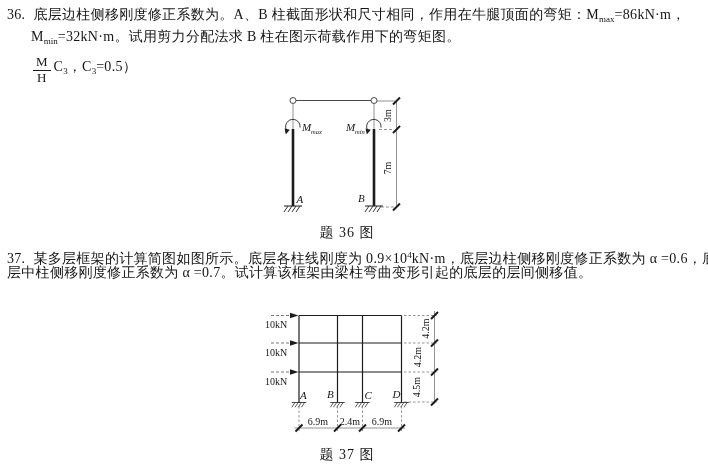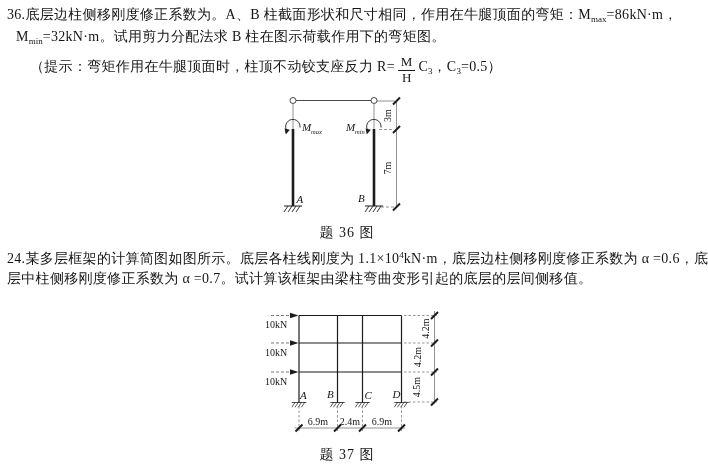--- a/index.html
+++ b/index.html
@@ -2,44 +2,44 @@
 <html><head>
 <meta charset="utf-8">
 <style>
   html,body{margin:0;padding:0}
   body{
     width:708px;height:467px;overflow:hidden;position:relative;
     background:#ffffff;color:#161616;
     font-family:"Liberation Serif","DejaVu Serif",serif;
   }
   .tline{position:absolute;font-size:14px;letter-spacing:0.3px;white-space:nowrap;line-height:1.25}
-  .qnum{display:inline-block;margin-right:0}
+  .qnum{display:inline-block;margin-right:8px}
   .sb{font-size:9px;vertical-align:-3px;letter-spacing:0}
   .sp{font-size:9px;vertical-align:5px;letter-spacing:0}
   .frac{display:inline-block;vertical-align:-11px;text-align:center;margin:0 3px;font-size:13px;line-height:1.15;letter-spacing:0}
   .frac .num{display:block;border-bottom:1.2px solid #1c1c1c;padding:0 3px}
   .frac .den{display:block}
   .fig{position:absolute}
   svg text{fill:#161616}
   .st{font-size:10px}
   .it{font-style:italic;font-size:11px}
   .msub{font-size:6.5px;font-style:italic}
   .cap{font-size:14px;letter-spacing:1px}
 </style>
 </head>
 <body>
 
 <div class="tline" style="left:7px;top:6px">
   <span class="qnum">36.</span><span>底层边柱侧移刚度修正系数为。A、B 柱截面形状和尺寸相同，作用在牛腿顶面的弯矩：M</span><span class="sb">max</span><span>=86kN·m，</span>
 </div>
-<div class="tline" style="left:16px;top:28px">
+<div class="tline" style="left:31px;top:28px">
   <span>M</span><span class="sb">min</span><span>=32kN·m。试用剪力分配法求 B 柱在图示荷载作用下的弯矩图。</span>
 </div>
 <div class="tline" style="left:30px;top:55px">
-  <span>（提示：弯矩作用在牛腿顶面时，柱顶不动铰支座反力 R=</span><span class="frac"><span class="num">M</span><span class="den">H</span></span><span>C</span><span class="sb">3</span><span>，C</span><span class="sb">3</span><span>=0.5）</span>
+  <span class="frac"><span class="num">M</span><span class="den">H</span></span><span>C</span><span class="sb">3</span><span>，C</span><span class="sb">3</span><span>=0.5）</span>
 </div>
 
 <svg class="fig" style="left:248px;top:88px" width="224" height="158" viewBox="248 88 224 158">
   <defs>
     <g id="fsup">
       <line x1="-9" y1="0" x2="9" y2="0" stroke="#1c1c1c" stroke-width="1"></line>
       <line x1="-9" y1="6" x2="-5" y2="0" stroke="#1c1c1c" stroke-width="0.9"></line>
       <line x1="-5" y1="6" x2="-1" y2="0" stroke="#1c1c1c" stroke-width="0.9"></line>
       <line x1="-1" y1="6" x2="3" y2="0" stroke="#1c1c1c" stroke-width="0.9"></line>
       <line x1="3" y1="6" x2="7" y2="0" stroke="#1c1c1c" stroke-width="0.9"></line>
@@ -86,23 +86,23 @@
   <use href="#tick" x="396.5" y="101"></use>
   <use href="#tick" x="396.5" y="129.5"></use>
   <use href="#tick" x="396.5" y="207"></use>
   <text class="st" text-anchor="middle" transform="rotate(-90 390.5 115.5)" x="390.5" y="115.5">3m</text>
   <text class="st" text-anchor="middle" transform="rotate(-90 390.5 168)" x="390.5" y="168">7m</text>
 
   <text class="cap" text-anchor="middle" x="347" y="236.5">题 36 图</text>
 </svg>
 
 <div class="tline" style="left:7px;top:250px">
-  <span class="qnum">24.</span><span>某多层框架的计算简图如图所示。底层各柱线刚度为 1.1×10</span><span class="sp">4</span><span>kN·m，底层边柱侧移刚度修正系数为 α =0.6，底</span>
+  <span class="qnum">37.</span><span>某多层框架的计算简图如图所示。底层各柱线刚度为 0.9×10</span><span class="sp">4</span><span>kN·m，底层边柱侧移刚度修正系数为 α =0.6，底</span>
 </div>
-<div class="tline" style="left:7px;top:270px">层中柱侧移刚度修正系数为 α =0.7。试计算该框架由梁柱弯曲变形引起的底层的层间侧移值。</div>
+<div class="tline" style="left:7px;top:264px">层中柱侧移刚度修正系数为 α =0.7。试计算该框架由梁柱弯曲变形引起的底层的层间侧移值。</div>
 
 <svg class="fig" style="left:248px;top:306px" width="224" height="161" viewBox="248 306 224 161">
 
   <g stroke="#1c1c1c" stroke-width="1.2">
     <line x1="299" y1="315.5" x2="401.5" y2="315.5"></line>
     <line x1="299" y1="343" x2="401.5" y2="343"></line>
     <line x1="299" y1="372" x2="401.5" y2="372"></line>
   </g>
 
   <g stroke="#1c1c1c" stroke-width="1.2">

